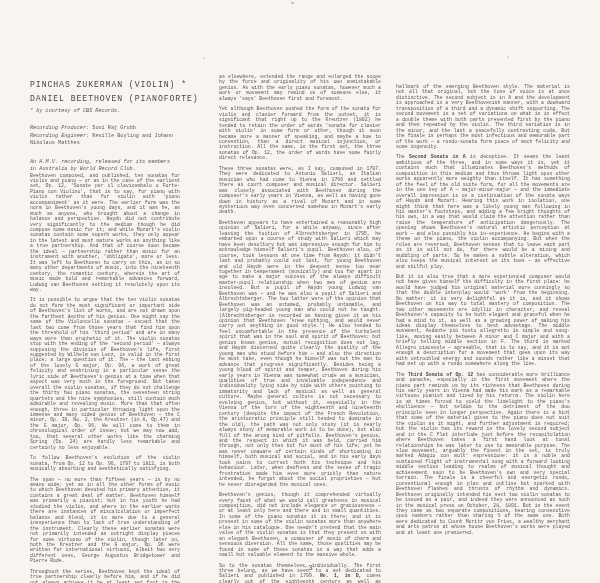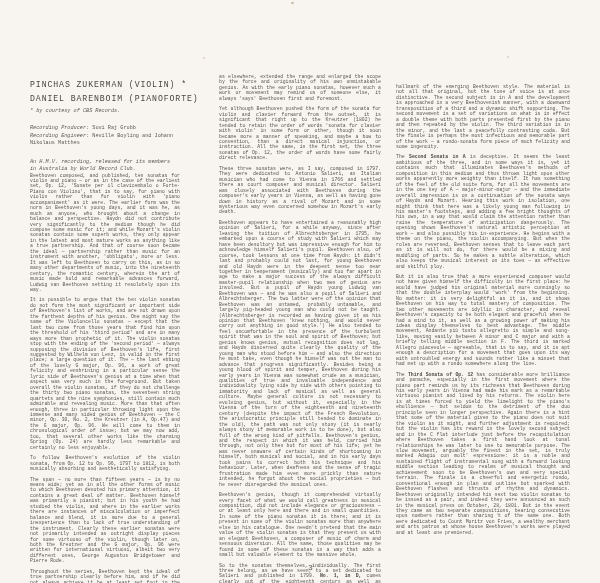--- a/index.html
+++ b/index.html
@@ -49,21 +49,21 @@
 <body>
 
 <div class="page">
 
   <div class="speck speck1"></div>
   <div class="speck speck2"></div>
   <div class="speck speck3"></div>
 
   <div class="col col-left">
     <div class="artist">PINCHAS ZUKERMAN (VIOLIN) *</div>
-    <div class="artist">DANIEL BARENBOIM (PIANOFORTE)</div>
+    <div class="artist">DANIEL BEETHOVEN (PIANOFORTE)</div>
     <div class="courtesy">* by courtesy of CBS Records.</div>
 
     <div class="credits">
       <div class="credit-row">
         <span class="credit-label">Recording Producer:</span><span> Suvi Raj Grubb</span>
       </div>
       <div class="credit-row">
         <span class="credit-label">Recording Engineer:</span><span> Neville Boyling and Johann Nikolaus Matthes</span>
       </div>
     </div>

